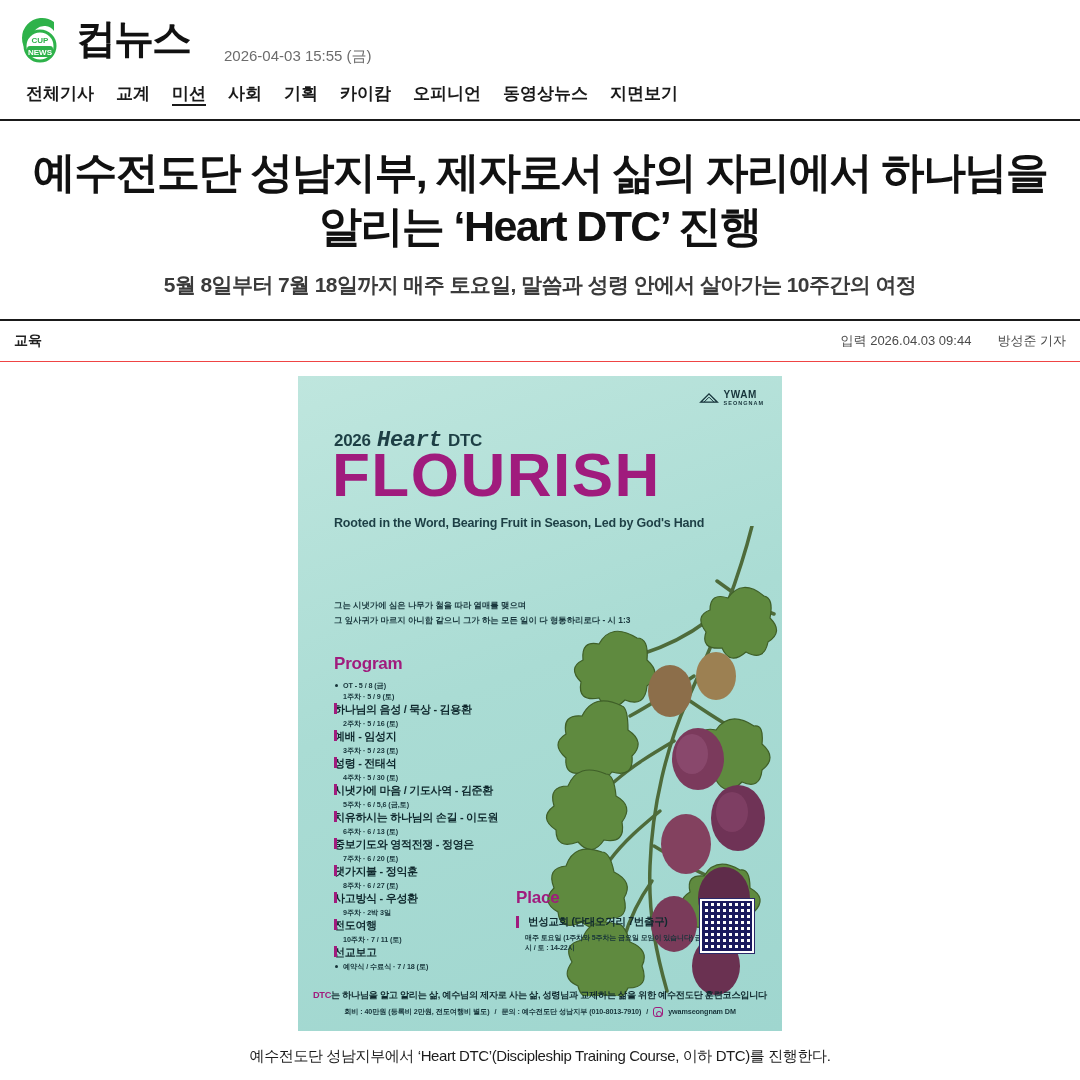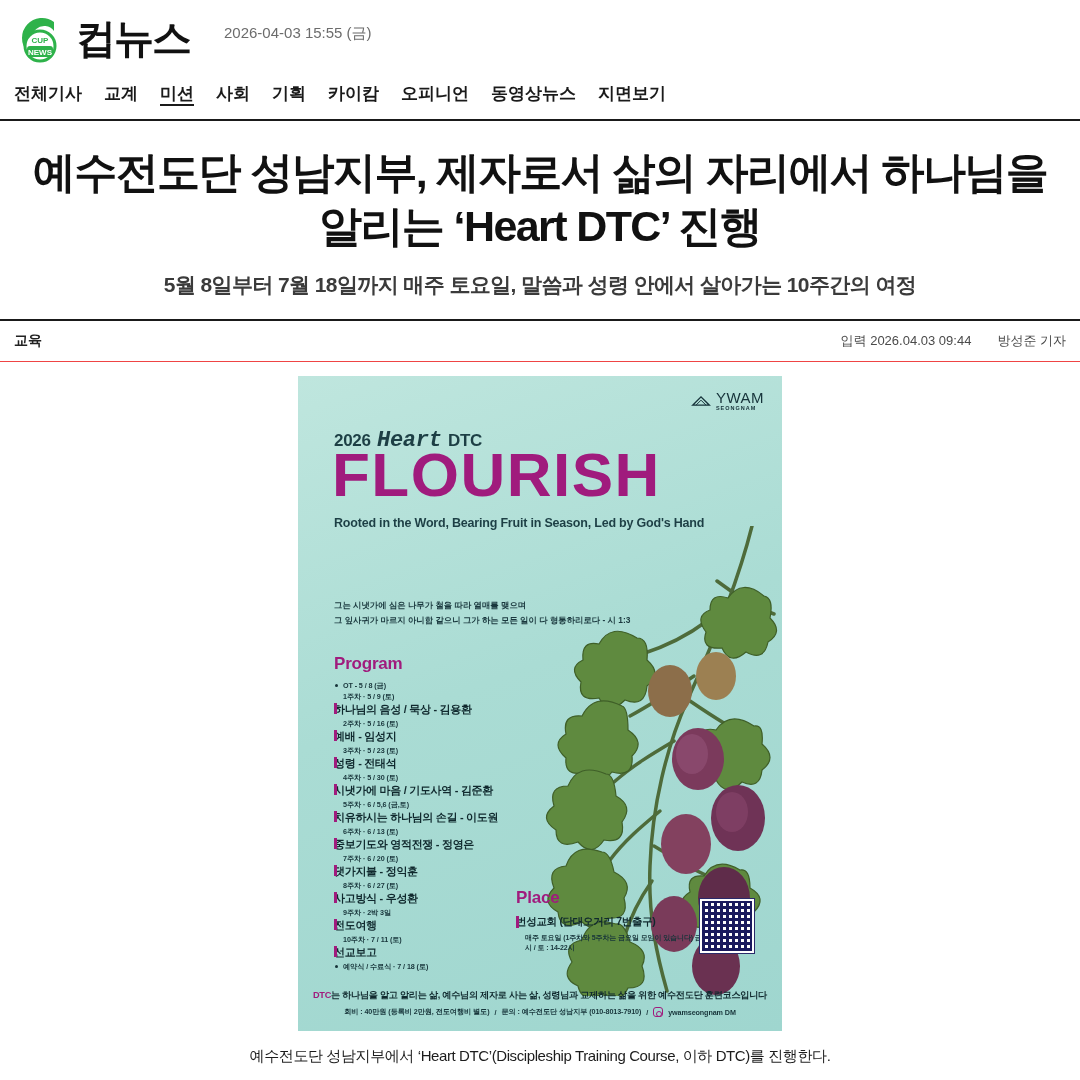--- a/index.html
+++ b/index.html
@@ -9,21 +9,21 @@
     background: #ffffff;
     font-family: "Liberation Sans", sans-serif;
     color: #111;
     overflow: hidden;
   }
   .page { width: 1080px; height: 1080px; position: relative; }
 
   
   .masthead {
     display: flex;
-    align-items: flex-start;
+    align-items: flex-end;
     padding: 10px 14px 6px 14px;
     gap: 10px;
   }
   .logo-wrap { display: flex; align-items: center; gap: 4px; }
   .logo-mark {
     width: 56px; height: 56px; position: relative;
   }
   .logo-mark svg { display: block; }
   .logo-text {
     font-size: 40px;
@@ -49,21 +49,21 @@
     border-bottom: 2px solid #1a1a1a;
     font-size: 17px;
     font-weight: 700;
   }
   .nav-item {
     padding: 4px 22px 4px 0;
     color: #1a1a1a;
     white-space: nowrap;
     cursor: pointer;
   }
-  .nav-item:first-child { padding-left: 0; }
+  .nav-item:first-child { padding-left: 0; margin-left: 12px; }
   .nav-item.active {
     text-decoration: underline;
     text-underline-offset: 5px;
     text-decoration-thickness: 2px;
   }
 
   
   .headline {
     margin: 24px 26px 0 26px;
     font-size: 43px;
@@ -118,21 +118,21 @@
   }
 
   
   .ywam {
     position: absolute;
     top: 14px; right: 18px;
     display: flex; align-items: center; gap: 5px;
   }
   .ywam-logo { width: 20px; height: 14px; }
   .ywam-text { line-height: 1.05; }
-  .ywam-text .t1 { font-size: 15px; font-weight: 400; letter-spacing: 0.5px; color: #16333a; }
+  .ywam-text .t1 { font-size: 10px; font-weight: 700; letter-spacing: 0.5px; color: #16333a; }
   .ywam-text .t2 { font-size: 5.5px; font-weight: 700; letter-spacing: 1px; color: #16333a; }
 
   .poster-year {
     position: absolute;
     left: 36px; top: 52px;
     font-size: 17px;
     font-weight: 800;
     color: #1d3f45;
     letter-spacing: -0.3px;
   }
@@ -218,21 +218,21 @@
 
   .place-block {
     position: absolute;
     left: 218px; top: 512px;
     width: 210px;
   }
   .place-name {
     font-size: 10.5px;
     font-weight: 800;
     color: #10292e;
-    padding-left: 0;
+    padding-left: 12px;
     position: relative;
     margin-top: 7px;
     letter-spacing: -0.3px;
   }
   .place-name::before {
     content: "";
     position: absolute;
     left: 0; top: 1px;
     width: 2.5px; height: 12px;
     background: #a01b7d;
@@ -270,21 +270,20 @@
     letter-spacing: -0.3px;
   }
   .footer-line1 b { color: #a01b7d; }
   .footer-line2 {
     margin-top: 5px;
     font-size: 7.2px;
     font-weight: 700;
     color: #17343a;
     display: flex;
     justify-content: center;
-    align-items: center;
     gap: 5px;
     letter-spacing: -0.1px;
   }
   .ig-badge {
     display: inline-block;
     width: 10px; height: 10px;
     border-radius: 3px;
     border: 1.4px solid #a01b7d;
     position: relative;
   }

